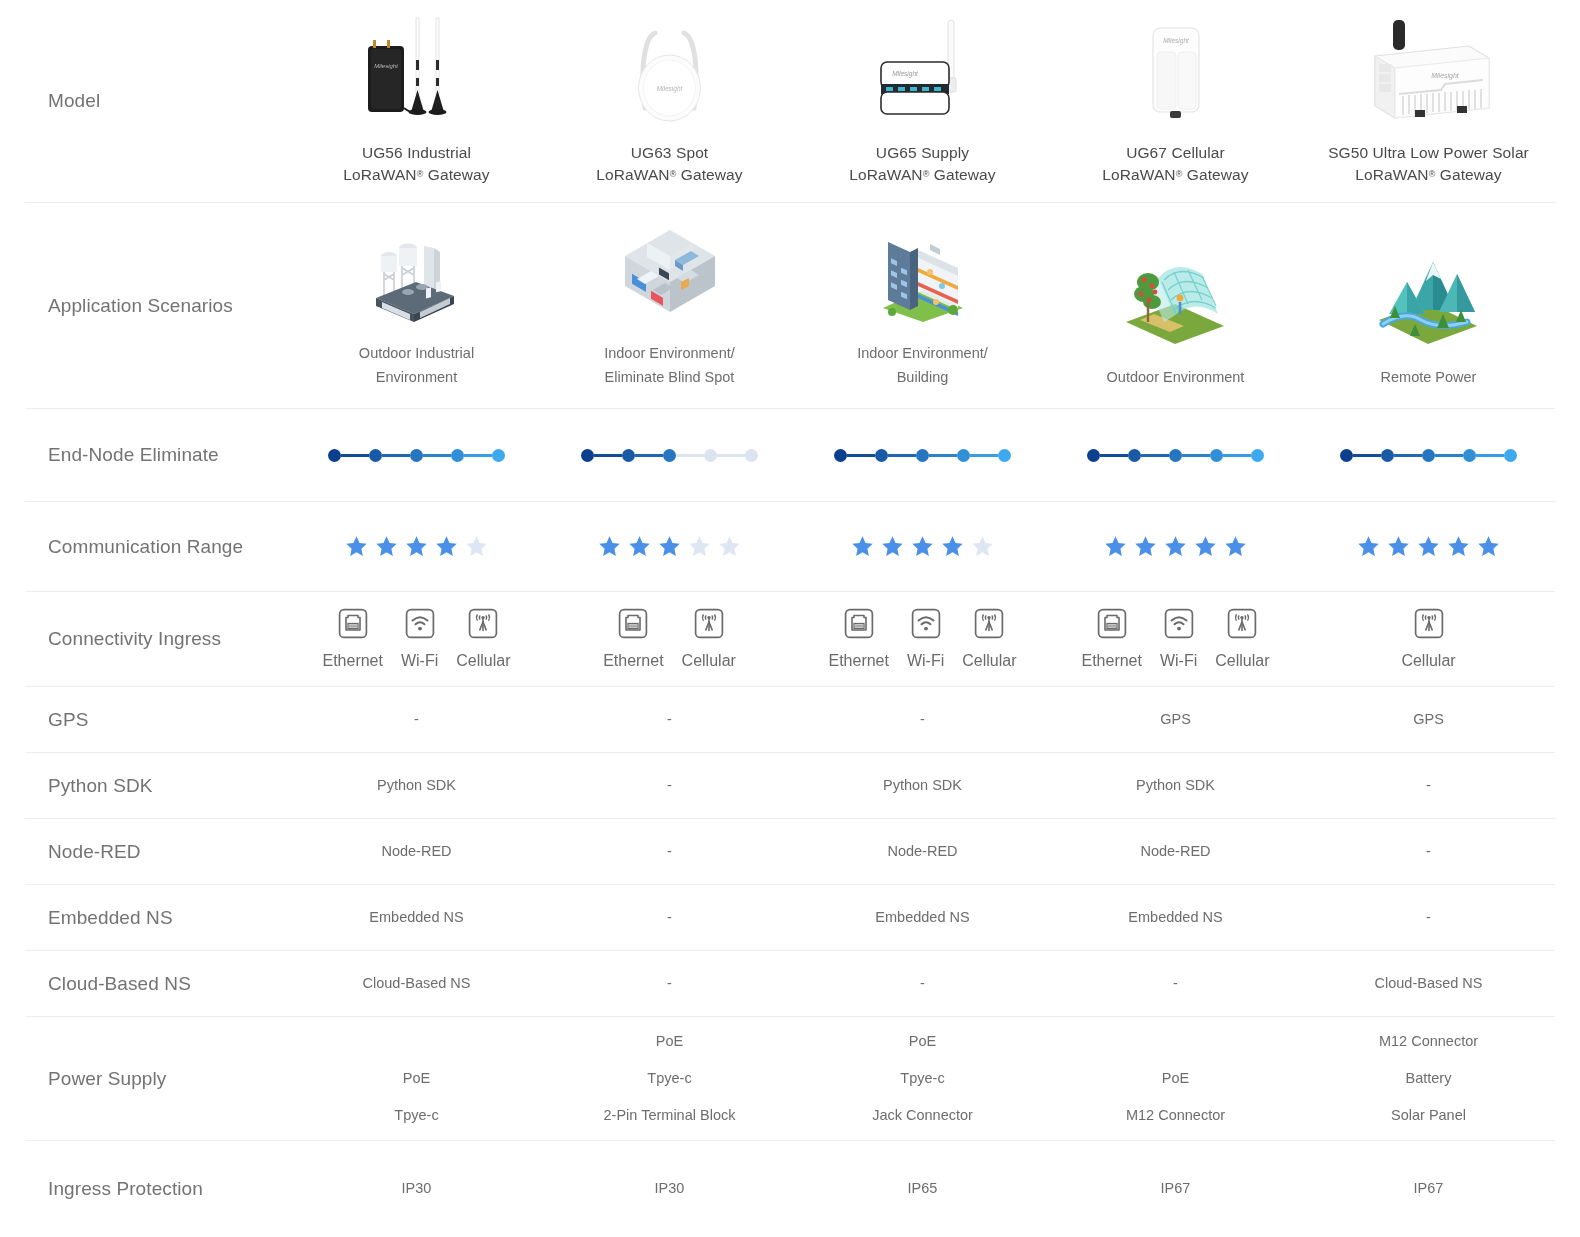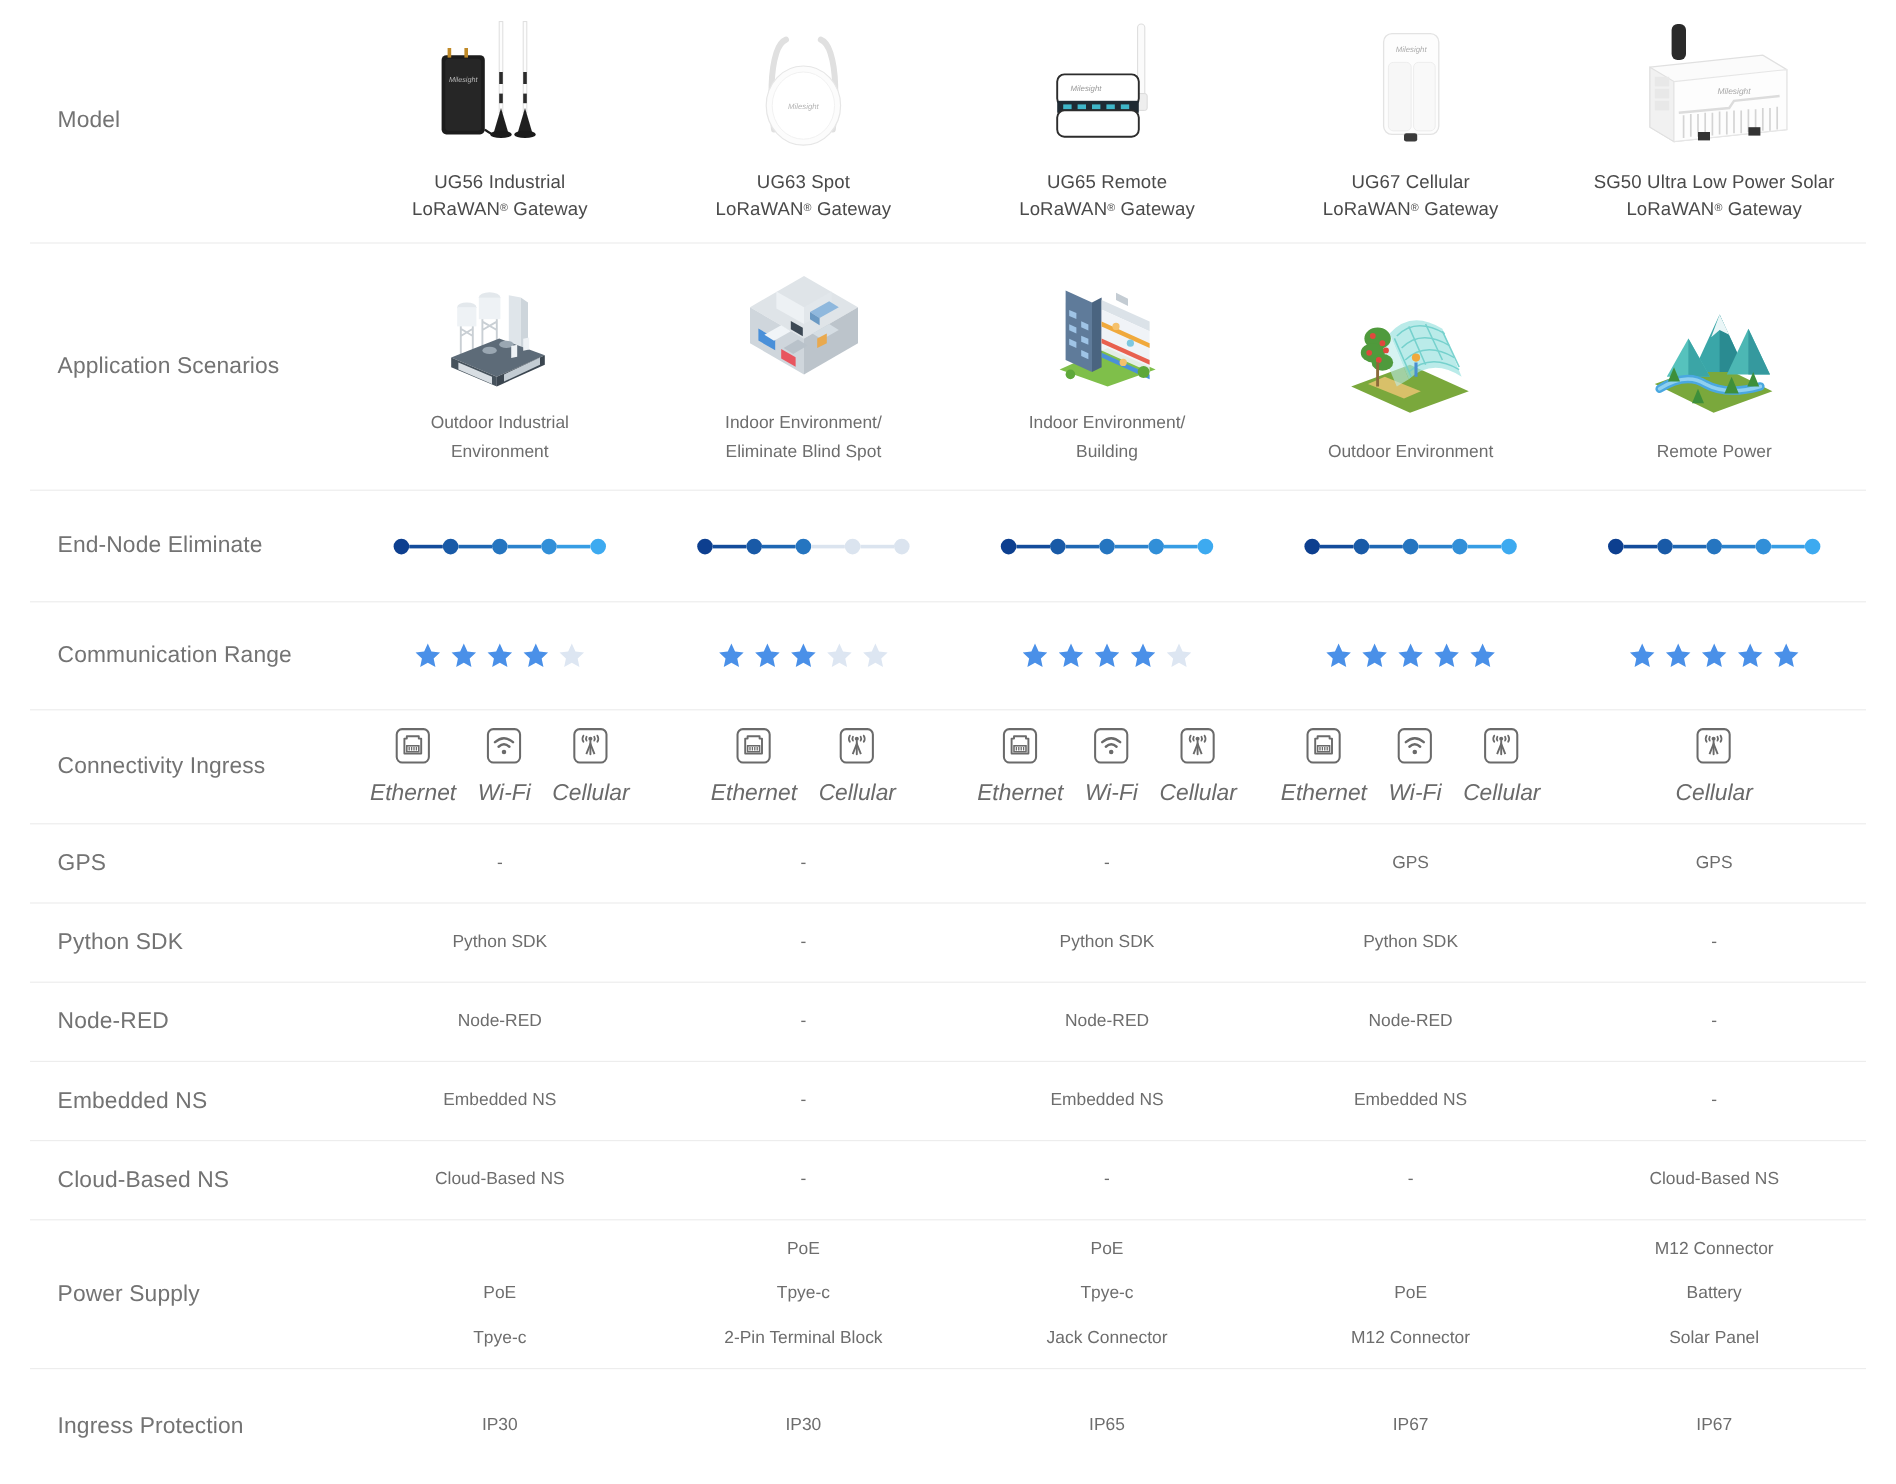--- a/index.html
+++ b/index.html
@@ -80,21 +80,21 @@
   
   .r-range { height: 90px; }
   .stars { display: flex; gap: 5px; }
   .star { width: 25px; height: 25px; display: block; }
 
   
   .r-conn { height: 95px; }
   .conngroup { display: flex; gap: 18px; align-items: flex-start; }
   .connitem { display: flex; flex-direction: column; align-items: center; }
   .connbox { width: 30px; height: 31px; }
-  .connlabel { margin-top: 9px; font-size: 19px; color: #6a6a6a; font-style: italic; }
+  .connlabel { margin-top: 9px; font-size: 16px; color: #6a6a6a; }
 
   
   .r-txt { height: 66px; }
   .val {
     font-size: 14.5px;
     line-height: 1.75;
     color: #6d6d6d;
     white-space: pre-line;
   }
 
@@ -160,21 +160,21 @@
             <rect x="21" y="68" width="68" height="10" fill="#1f2a33"></rect>
             <rect x="26" y="71" width="7" height="4" fill="#3fb6c9"></rect>
             <rect x="38" y="71" width="7" height="4" fill="#3fb6c9"></rect>
             <rect x="50" y="71" width="7" height="4" fill="#3fb6c9"></rect>
             <rect x="62" y="71" width="7" height="4" fill="#3fb6c9"></rect>
             <rect x="74" y="71" width="7" height="4" fill="#3fb6c9"></rect>
             <rect x="21" y="76" width="68" height="22" rx="6" fill="#ffffff" stroke="#2c2c2c" stroke-width="1.6"></rect>
             <text x="45" y="60" font-size="6.5" fill="#9a9a9a" text-anchor="middle" font-family="Liberation Sans, sans-serif" font-style="italic">Milesight</text>
           </svg>
         </div>
-        <div class="prodname"><span>UG65 Remote</span><br><span>LoRaWAN</span><sup>®</sup><span> Gateway</span></div>
+        <div class="prodname"><span>UG65 Supply</span><br><span>LoRaWAN</span><sup>®</sup><span> Gateway</span></div>
       </div>
 
       <div class="cell">
         <div class="prodimg">
           <svg width="125" height="112" viewBox="0 0 125 112">
             <rect x="40" y="12" width="46" height="84" rx="7" fill="#fdfdfd" stroke="#e3e3e3" stroke-width="1.1"></rect>
             <rect x="44" y="36" width="19" height="57" rx="4" fill="#f7f7f7" stroke="#ececec" stroke-width="0.8"></rect>
             <rect x="65" y="36" width="18" height="57" rx="4" fill="#f9f9f9" stroke="#ececec" stroke-width="0.8"></rect>
             <rect x="57" y="95" width="11" height="7" rx="2" fill="#3b3b3b"></rect>
             <text x="63" y="27" font-size="6.5" fill="#adadad" text-anchor="middle" font-family="Liberation Sans, sans-serif" font-style="italic">Milesight</text>

